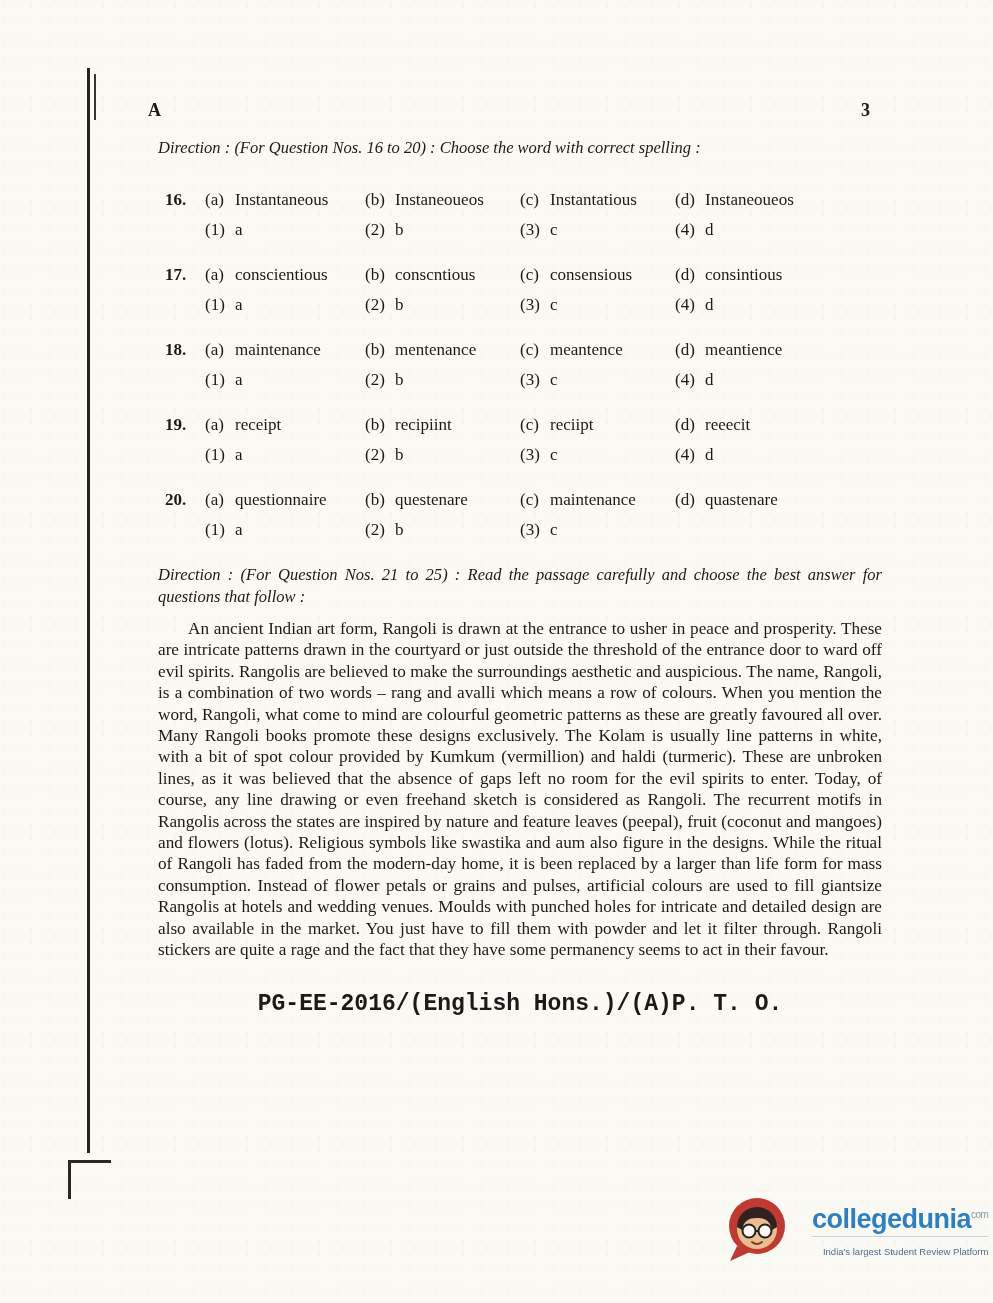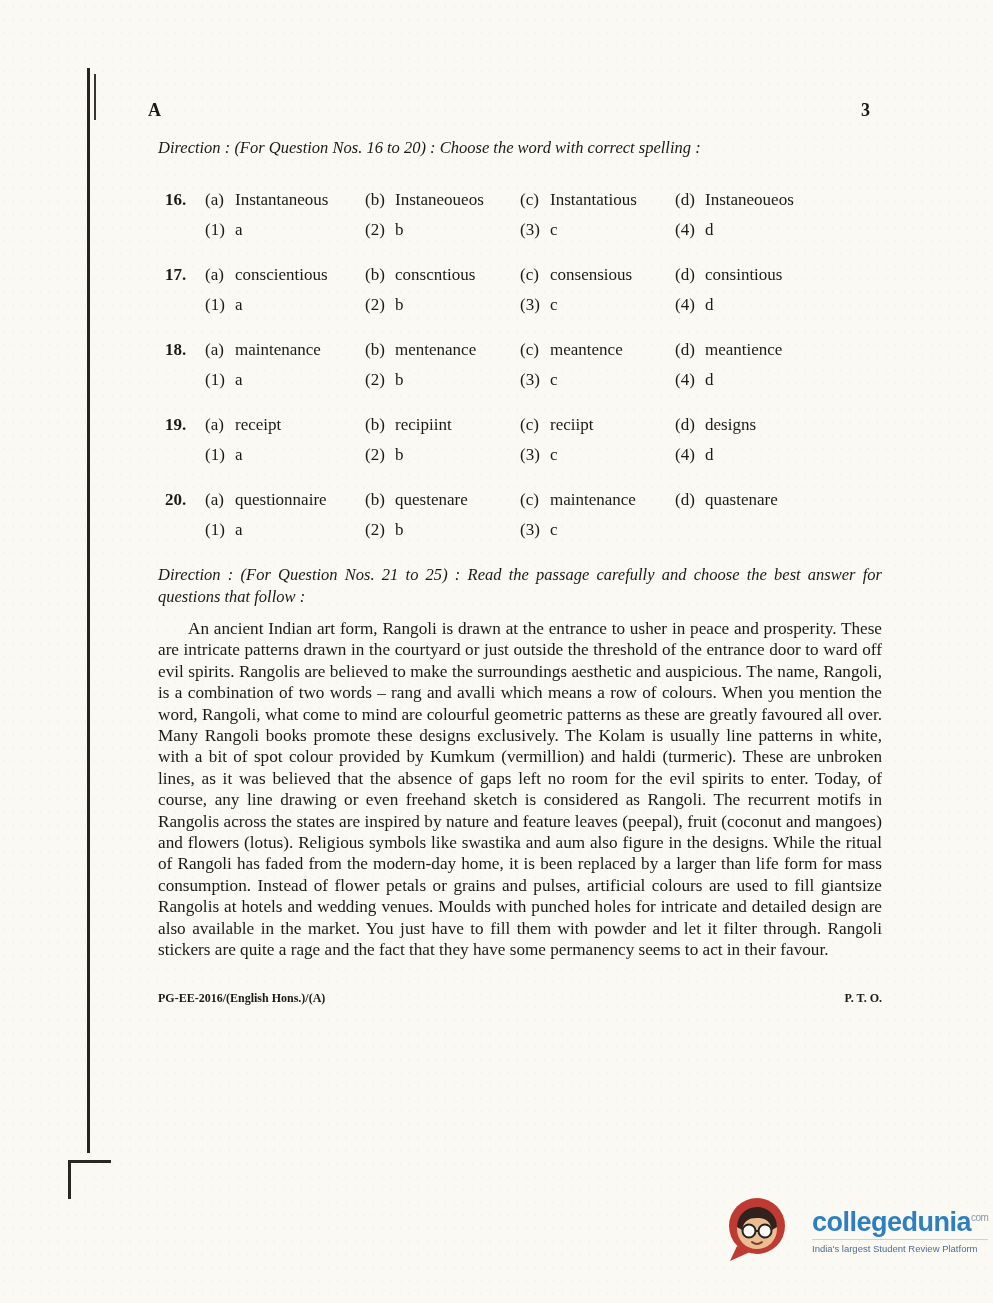--- a/index.html
+++ b/index.html
@@ -30,26 +30,26 @@
   .questions{margin-top:30px;}
   .q-block{margin-bottom:23px;font-size:17px;line-height:22px;}
   .qgrid{display:grid;grid-template-columns:40px 160px 155px 155px 1fr;align-items:baseline;padding-left:7px;}
   .qgrid + .qgrid{margin-top:8px;}
   .qnum{font-weight:bold;}
   .ol{display:inline-block;min-width:30px;}
 
   .passage{margin:10px 0 0 0;font-size:17.2px;line-height:21.4px;text-align:justify;text-indent:30px;}
   .direction2-wrap{margin-top:12px;}
 
-  .footer-row{display:flex;justify-content:space-between;margin-top:30px;font-weight:bold;font-size:12px;}
+  .footer-row{display:flex;justify-content:center;margin-top:30px;font-weight:bold;font-size:23px;font-family:Liberation Mono, monospace;}
 
   .logo{position:absolute;left:726px;top:1196px;display:flex;align-items:center;gap:24px;}
   .logo-text .brand{font-family:"Liberation Sans", sans-serif;font-size:27px;font-weight:bold;color:#2d7fc1;letter-spacing:-0.5px;line-height:28px;}
   .logo-text .brand .tld{font-size:10px;font-weight:normal;color:#8a9aa6;vertical-align:super;}
-  .logo-text .tagline{font-family:"Liberation Sans", sans-serif;font-size:9.5px;color:#4d6e8c;margin-top:3px;border-top:1px solid #c9d4dd;padding-top:3px;}
+  .logo-text .tagline{font-family:"Liberation Sans", sans-serif;font-size:9.5px;color:#4d6e8c;margin-top:3px;border-top:1px solid #c9d4dd;padding-top:9px;text-align:right;}
 </style>
 </head>
 <body>
 
 <div class="page">
 
   <div class="scan-line"></div>
   <div class="scan-tick"></div>
   <div class="corner-mark"></div>
 
@@ -118,21 +118,21 @@
           <span class="opt"><span class="ol">(4)</span><span>d</span></span>
         </div>
       </div>
 
       <div class="q-block">
         <div class="qgrid">
           <span class="qnum">19.</span>
           <span class="opt"><span class="ol">(a)</span><span>receipt</span></span>
           <span class="opt"><span class="ol">(b)</span><span>recipiint</span></span>
           <span class="opt"><span class="ol">(c)</span><span>reciipt</span></span>
-          <span class="opt"><span class="ol">(d)</span><span>designs</span></span>
+          <span class="opt"><span class="ol">(d)</span><span>reeecit</span></span>
         </div>
         <div class="qgrid">
           <span></span>
           <span class="opt"><span class="ol">(1)</span><span>a</span></span>
           <span class="opt"><span class="ol">(2)</span><span>b</span></span>
           <span class="opt"><span class="ol">(3)</span><span>c</span></span>
           <span class="opt"><span class="ol">(4)</span><span>d</span></span>
         </div>
       </div>
 

